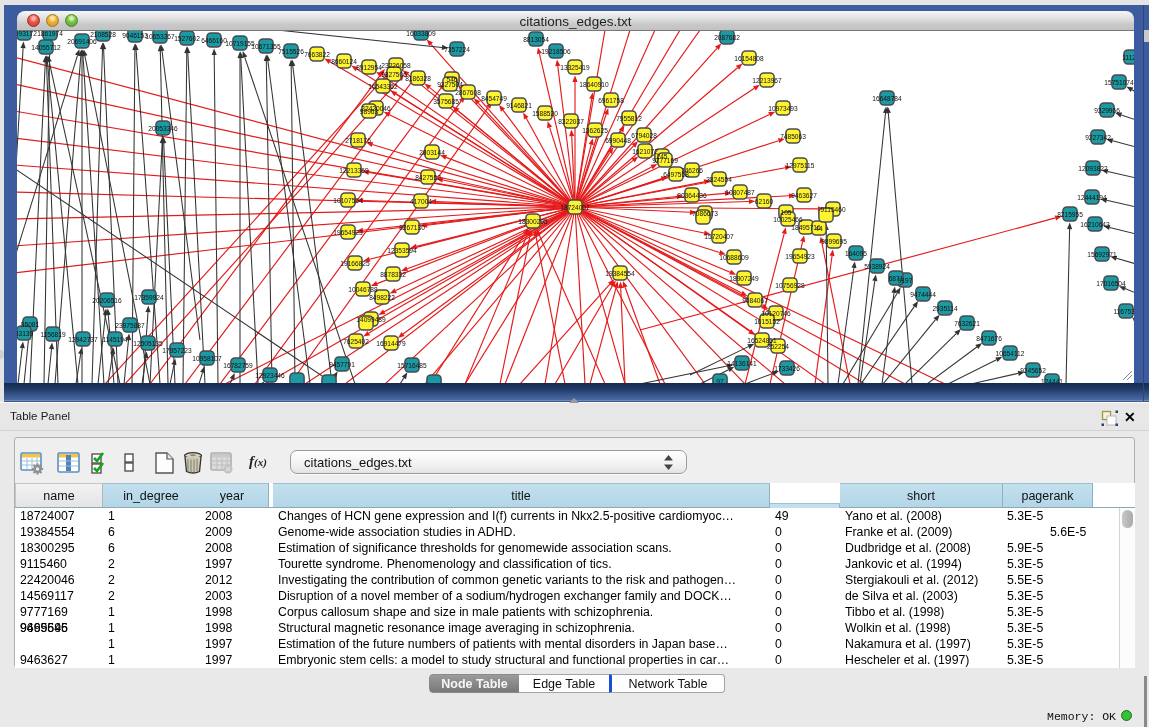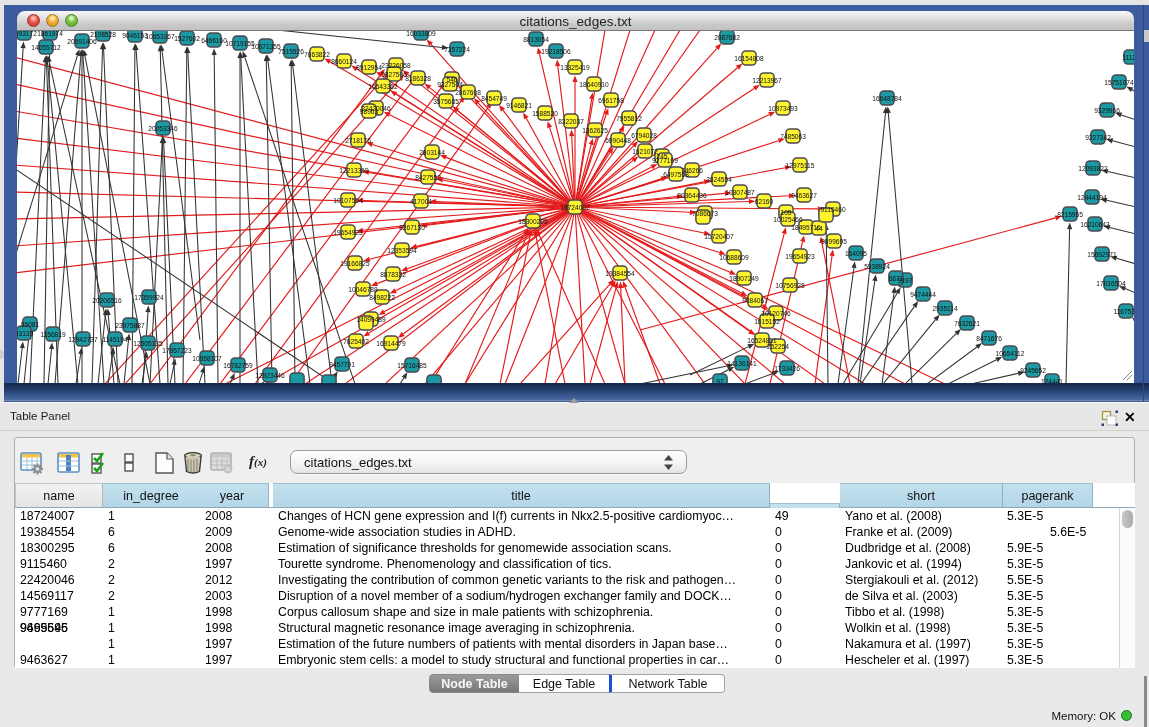--- a/index.html
+++ b/index.html
@@ -34,21 +34,21 @@
 .th0 { background:linear-gradient(#f2f2f2,#e4e4e4); border-right:1px solid #b5b5b5; border-top:1px solid #c5c5c5; border-left:1px solid #c5c5c5;}
 #tbody { left:15px; top:508px; width:1104px; height:160px; background:#fff; }
 .cell { position:absolute; font-size:12.3px; color:#000; height:16px; line-height:16px; white-space:nowrap; }
 #scroll { left:1119px; top:508px; width:16px; height:160px; background:#fcfcfc; border-left:1px solid #d5d5d5; }
 #thumb { left:1121.5px; top:510px; width:11px; height:18px; border-radius:6px; background:linear-gradient(90deg,#c7c7c7,#ababab); }
 
 .tab { position:absolute; top:674px; height:19px; line-height:18px; font-size:12.5px; text-align:center; color:#111; background:#fff; border:1px solid #a3a3a3; }
 #tab1 { left:429px; width:91px; border-radius:4px 0 0 4px; background:linear-gradient(#9b9b9b,#787878); color:#f7f7f7; border-color:#8a8a8a;font-weight:bold; }
 #tab2 { left:519px; width:91px; border-left:none; }
 #tab3 { left:609px; width:116px; border-left:3px solid #1d4ed8; border-radius:0 4px 4px 0; }
-#mem { right:33px; top:710px; font-size:11.5px; color:#111; }
+#mem { right:33px; top:710px; font-size:11.5px; color:#111;font-family:Liberation Mono, monospace; }
 #memdot { left:1121px; top:710px; width:11px; height:11px; border-radius:50%; background:#35c135; border:1px solid #1d701d; }
 #redge { left:1144px; top:676px; width:3px; height:51px; background:#8a8a8a; }
 #lnotch { left:0px; top:350px; width:4px; height:9px; border-radius:0 5px 5px 0; background:#cfcfcf; }
 </style></head>
 <body>
 <div id="desktop" class="abs"></div>
 <div id="navy" class="abs"></div>
 <div id="titlebar" class="abs"></div>
 <div id="titletext" class="abs">citations_edges.txt</div>
 <div id="tl-r" class="tl"></div>

